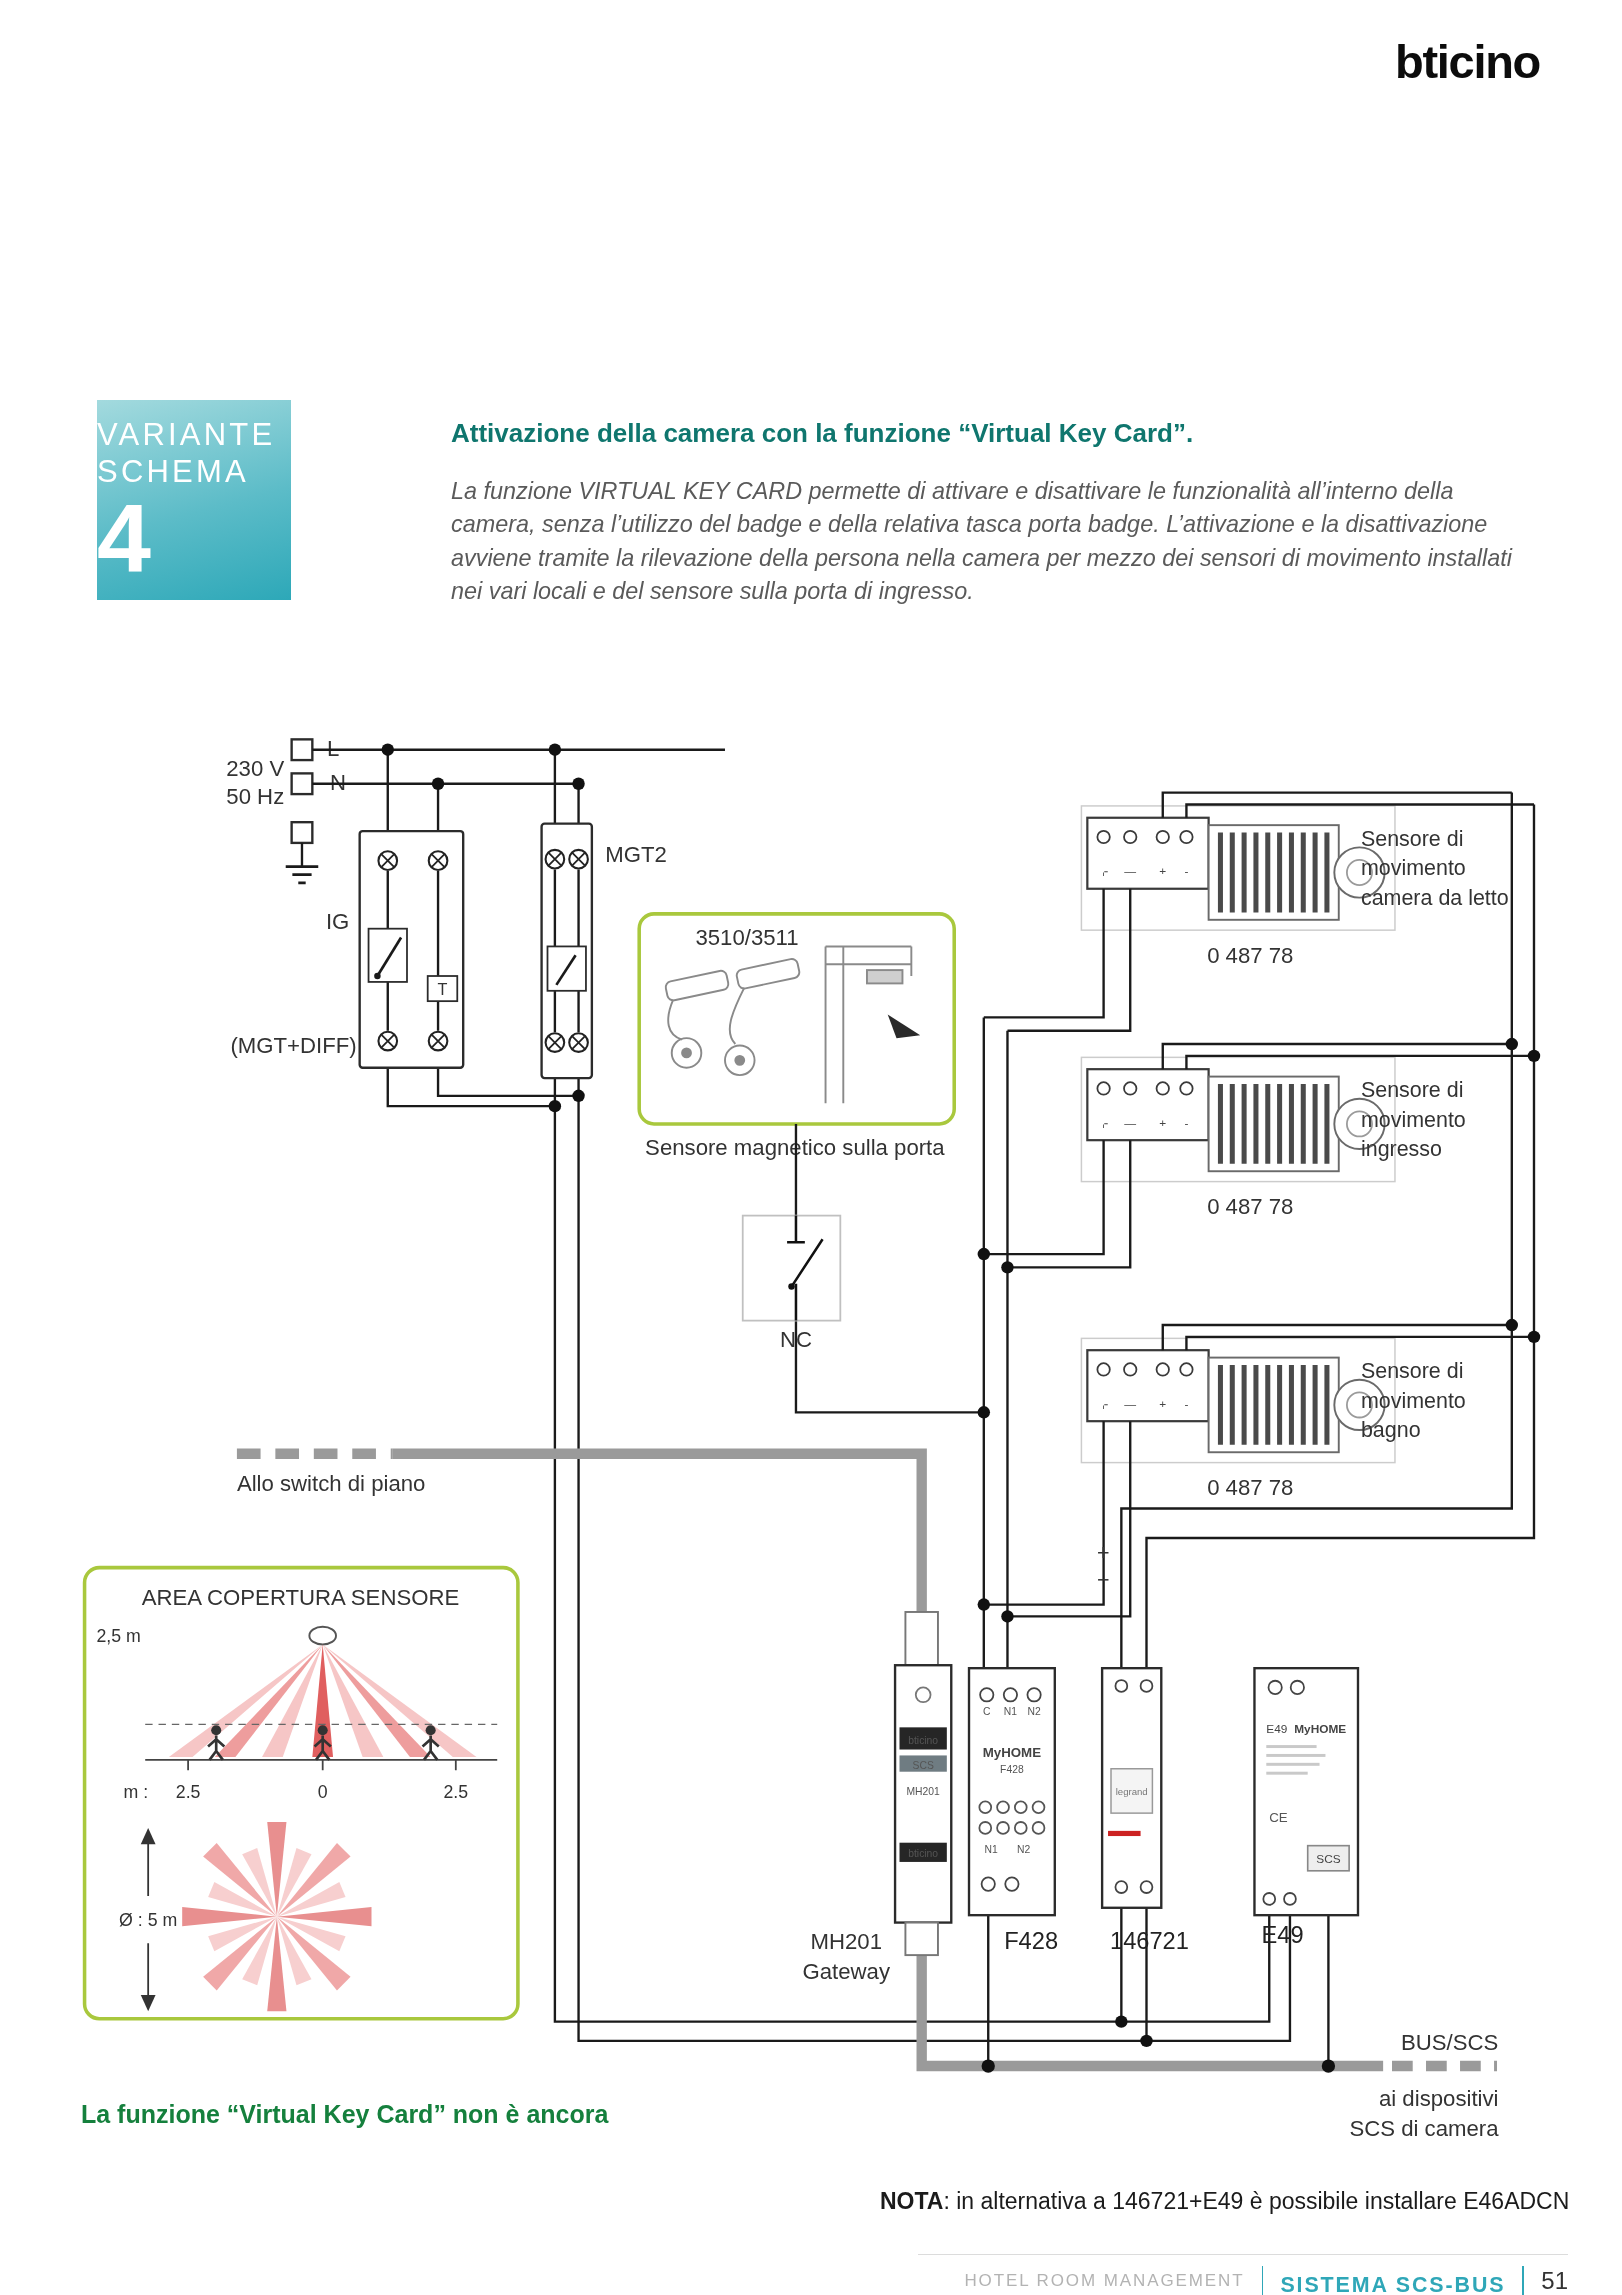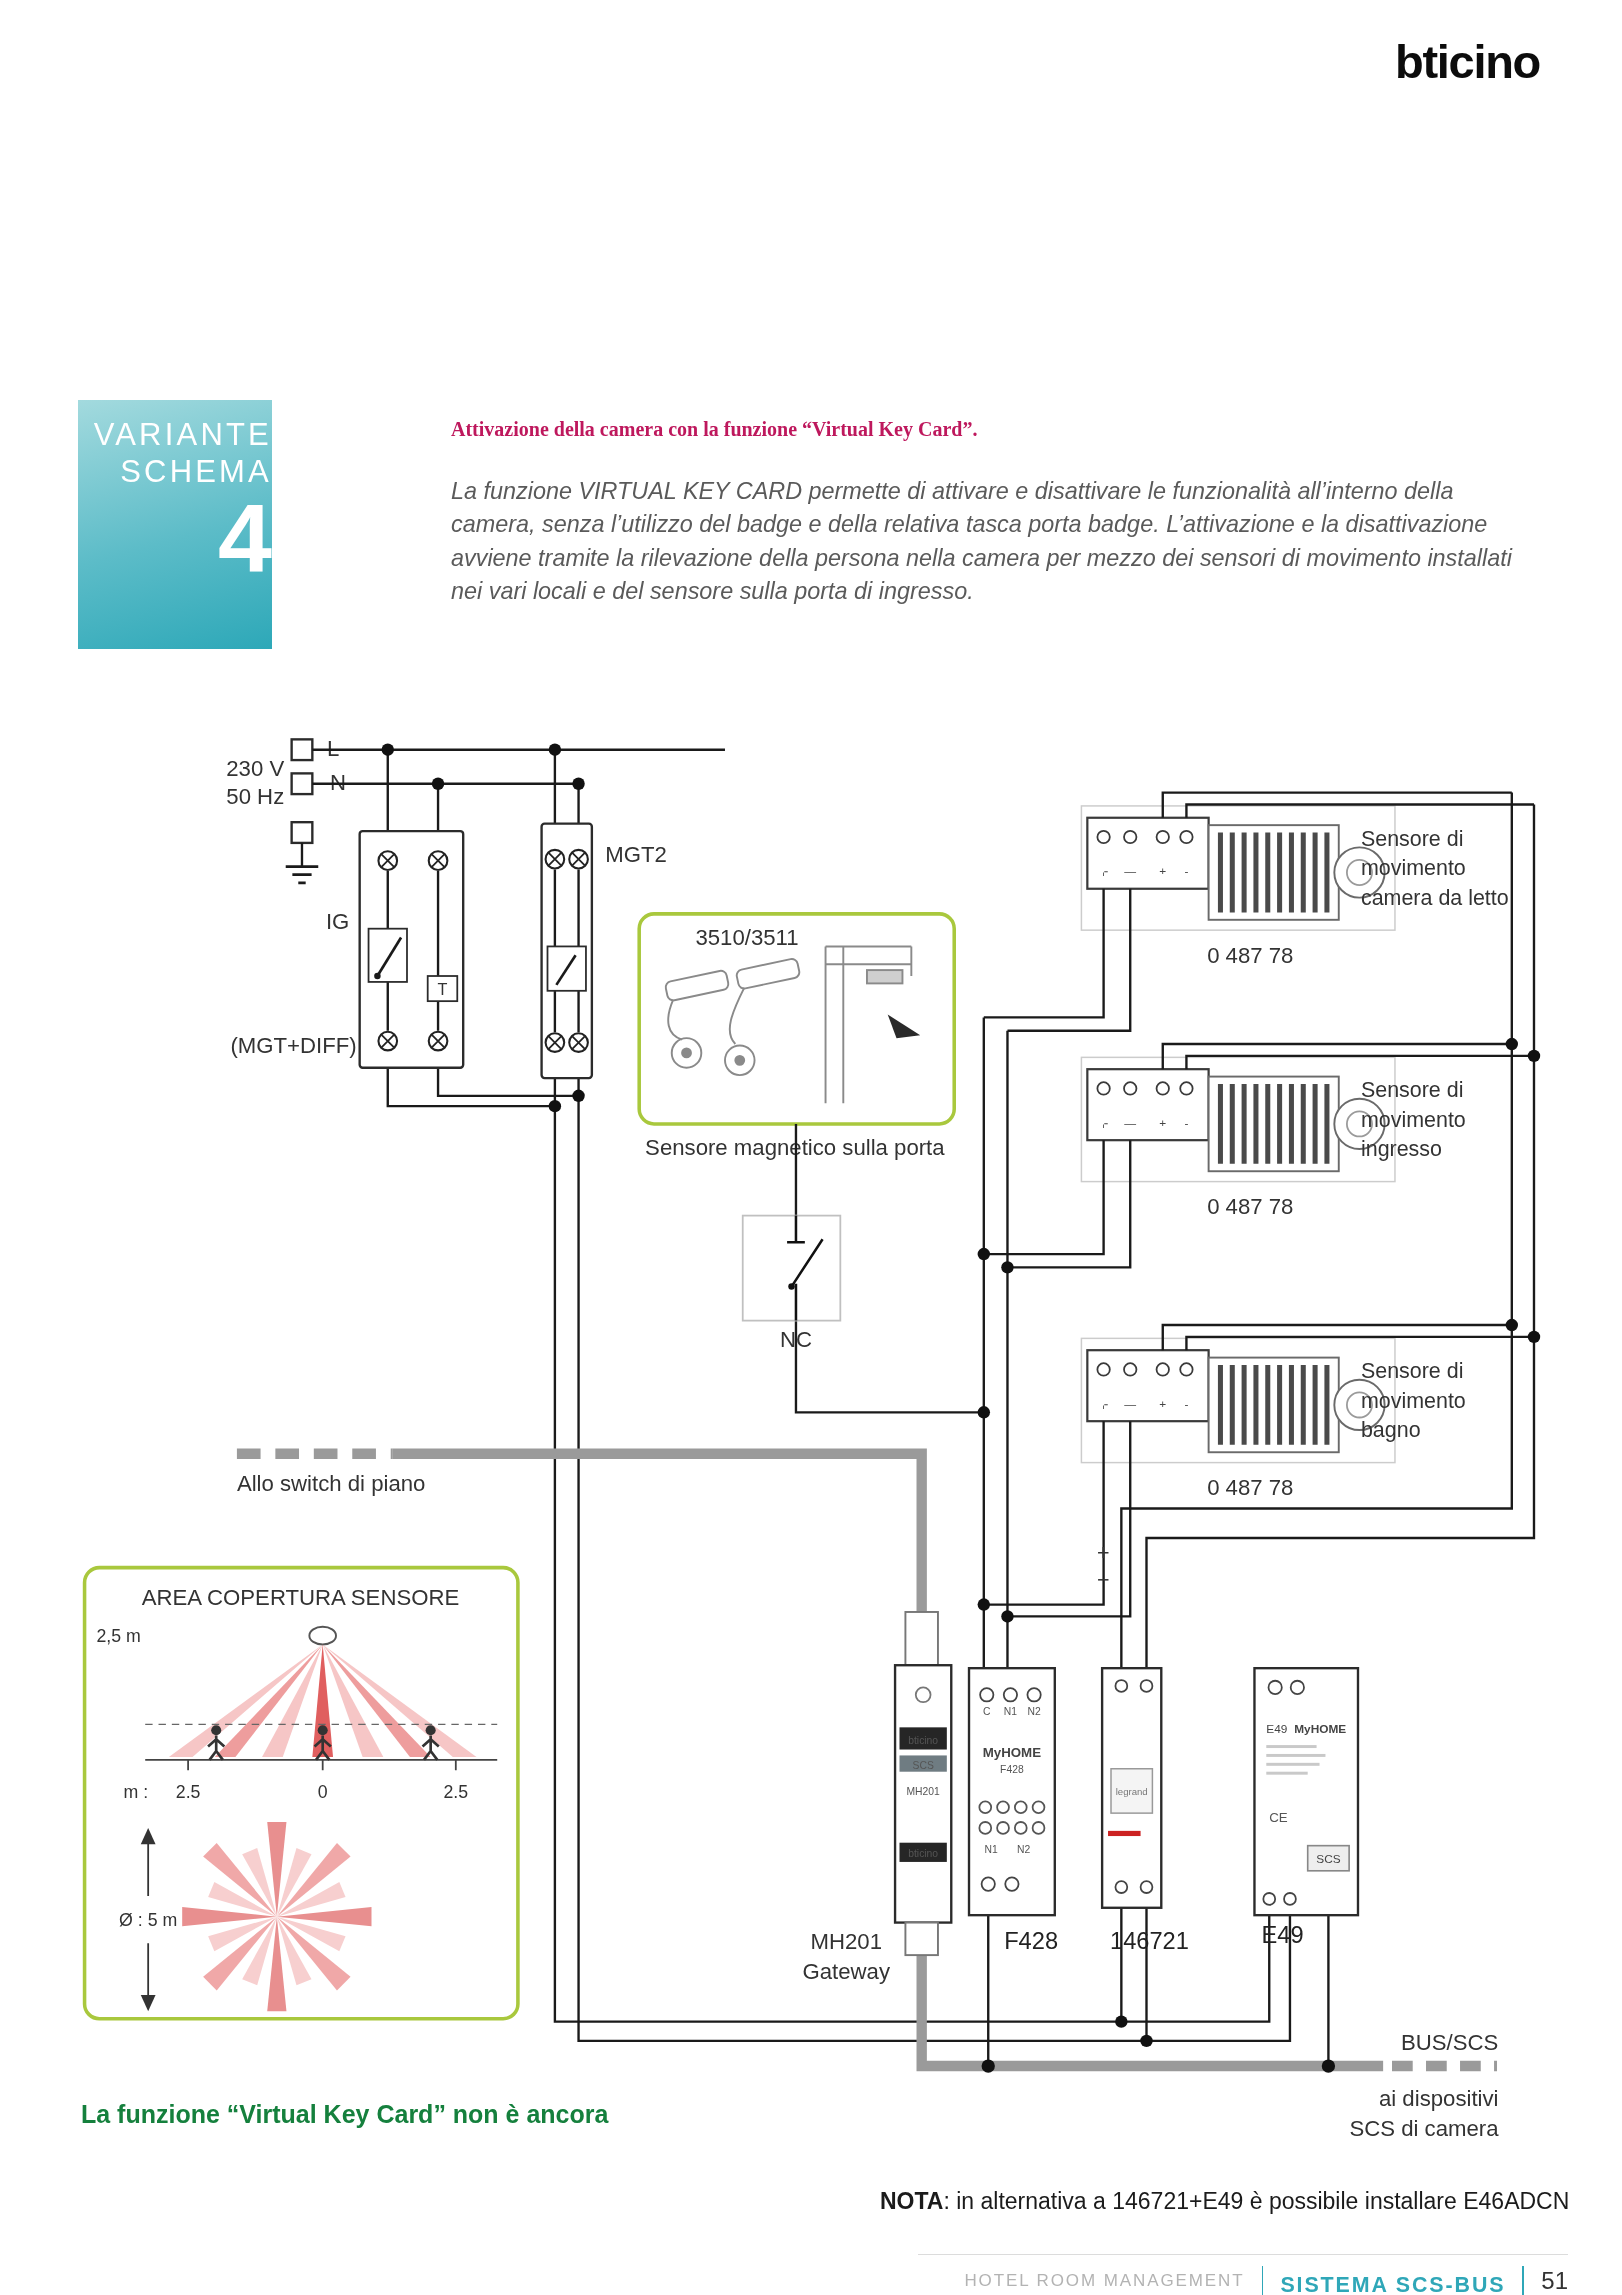--- a/index.html
+++ b/index.html
@@ -5,29 +5,29 @@
   html,body { margin:0; padding:0; background:#e8e8e8; }
   .page {
     position:relative; width:1623px; height:2295px; background:#ffffff;
     font-family:"Liberation Sans", sans-serif; overflow:hidden; margin:0 auto;
   }
   .logo {
     position:absolute; top:34px; right:83px;
     font-size:47px; font-weight:800; letter-spacing:-1.3px; color:#0c0c0c;
   }
   .variant {
-    position:absolute; left:78px; top:400px; width:194px; height:249px;
+    position:absolute; left:97px; top:400px; width:194px; height:200px;
     background:linear-gradient(165deg,#a3dade 0%, #5cbcc8 55%, #2da8b8 100%);
-    color:#ffffff; text-align:right;
+    color:#ffffff; text-align:left;
   }
   .variant .vline { font-size:31px; letter-spacing:3.2px; line-height:1.18; }
   .variant .vline:first-child { padding-top:17px; }
   .variant .vnum { font-size:97px; font-weight:bold; line-height:1.02; }
   .title {
-    position:absolute; left:451px; top:418px; font-size:20px; font-weight:bold; color:#be185d;font-family:Liberation Serif, serif;
+    position:absolute; left:451px; top:418px; font-size:26px; font-weight:bold; color:#0f766e;
   }
   .body-text {
     position:absolute; left:451px; top:475px; width:1079px;
     font-size:23.4px; line-height:1.43; color:#5a5a5a;font-style:italic;
   }
   .warning {
     position:absolute; left:81px; top:2095px; font-size:25px; font-weight:bold;
     color:#15803d; line-height:1.58;
   }
   .nota { position:absolute; left:880px; top:2188px; font-size:23px; color:#1b1b1b; }

